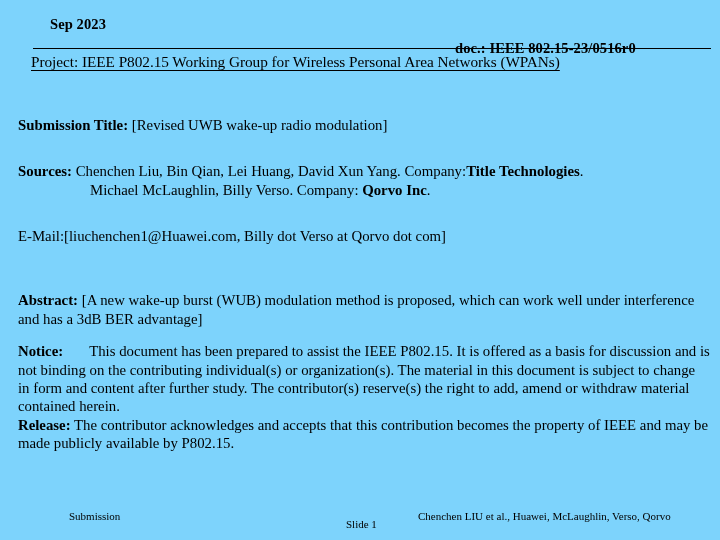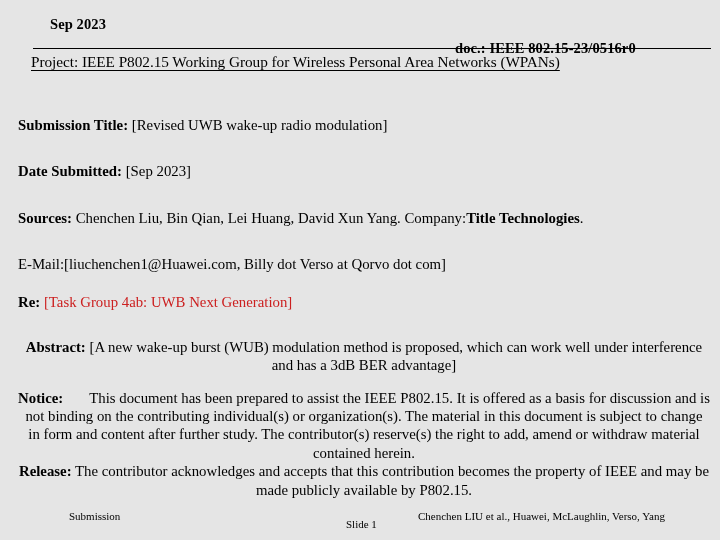--- a/index.html
+++ b/index.html
@@ -10,21 +10,21 @@
   }
   body {
     font-family: "Liberation Serif", "DejaVu Serif", serif;
     color: #000000;
     -webkit-font-smoothing: antialiased;
   }
   #slide {
     position: relative;
     width: 720px;
     height: 540px;
-    background: #e5e5e5;
+    background: #7dd3fc;
     overflow: hidden;
   }
 
   
   .hdr {
     position: absolute;
     left: 0;
     top: 0;
     width: 720px;
   }
@@ -87,21 +87,21 @@
   }
   .gap-sm { height: 7px; }
   .gap-md { height: 20px; }
   .gap-lg { height: 26px; }
 
   .re-line { white-space: nowrap; }
   .re-text { color: #cc2020; }
 
   .para {
     line-height: 1.245;
-    text-align: center;
+    text-align: left;
   }
   .para-wide { width: 692px; }
   .tab-space { display: inline-block; width: 26px; }
 
   
   .footer {
     position: absolute;
     left: 0;
     top: 510px;
     width: 720px;
@@ -140,41 +140,36 @@
     <div class="hdr-project">Project: IEEE P802.15 Working Group for Wireless Personal Area Networks (WPANs)</div>
   </div>
 
   <div class="body">
 
     <div class="line">
       <span class="b">Submission Title:</span>
       <span>[Revised UWB wake-up radio modulation]</span>
     </div>
 
-    <div class="line">
-      <span class="b">Date Submitted:</span>
-      <span>[Sep  2023]</span>
-    </div>
 
     <div class="line">
       <span class="b">Sources:</span>
       <span>Chenchen Liu, Bin Qian, Lei Huang, David Xun Yang. Company:</span><span class="b">Title Technologies</span><span>.</span>
     </div>
 
+    <div class="indent-line">
+      <span>Michael McLaughlin, Billy Verso. Company: </span><span class="b">Qorvo Inc</span><span>.</span>
+    </div>
 
     <div class="line">
       <span>E-Mail:</span><span>[liuchenchen1@Huawei.com, Billy dot Verso at Qorvo dot com]</span>
     </div>
 
     <div class="gap-md"></div>
 
-    <div class="re-line">
-      <span class="b">Re:</span>
-      <span class="re-text">[Task Group 4ab: UWB Next Generation]</span>
-    </div>
 
     <div class="gap-lg"></div>
 
     <div class="para para-wide">
       <span class="b">Abstract:</span>
       <span>[A new wake-up burst (WUB) modulation method is proposed, which can work well under interference and has a 3dB BER advantage]</span>
     </div>
 
     <div class="gap-sm"></div>
 
@@ -188,16 +183,16 @@
     <div class="para para-wide">
       <span class="b">Release:</span>
       <span>The contributor acknowledges and accepts that this contribution becomes the property of IEEE and may be made publicly available by P802.15.</span>
     </div>
 
   </div>
 
   <div class="footer">
     <span class="ft-left">Submission</span>
     <span class="ft-center">Slide 1</span>
-    <span class="ft-right">Chenchen LIU et al., Huawei, McLaughlin, Verso, Yang</span>
+    <span class="ft-right">Chenchen LIU et al., Huawei, McLaughlin, Verso, Qorvo</span>
   </div>
 
 </div>
 
 </body></html>

